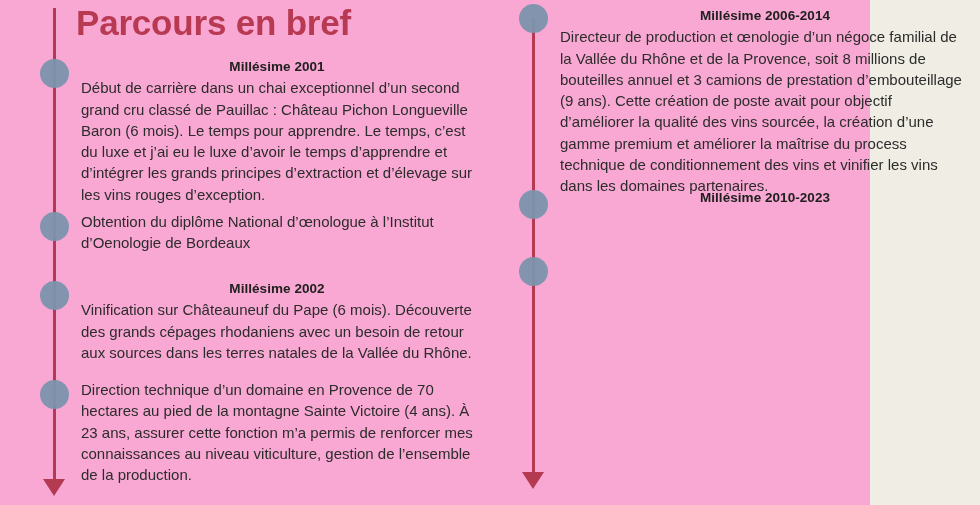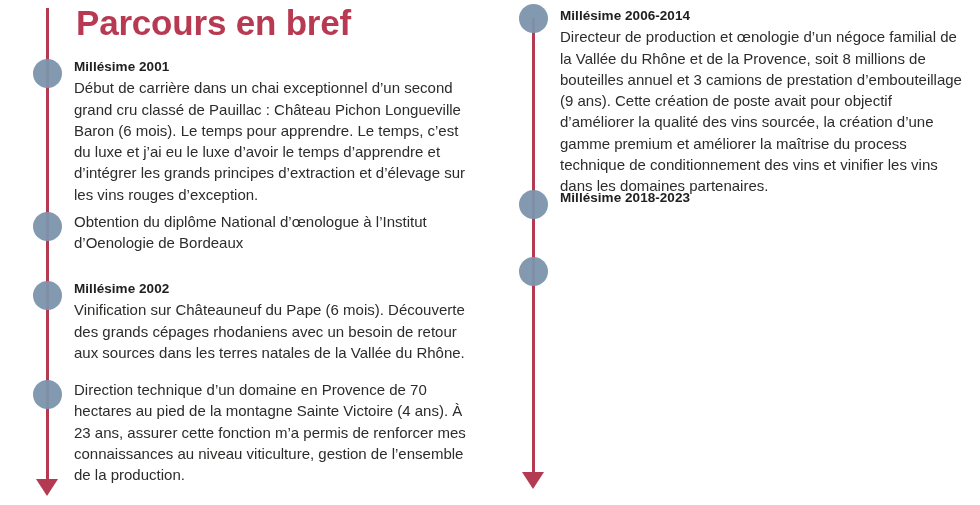--- a/index.html
+++ b/index.html
@@ -9,23 +9,23 @@
   body {
     width: 980px;
     height: 505px;
     background: #EFEDE4;
     font-family: "Liberation Sans", sans-serif;
     color: #2A2A2A;
     overflow: hidden;
   }
   .page {
     position: relative;
-    width: 980px;
+    width: 870px;
     height: 505px;
-    background: #ffffff;
+    background: #f9a8d4;
   }
 
   
   .title {
     position: absolute;
     left: 76px;
     top: 2px;
     font-size: 35px;
     font-weight: bold;
     letter-spacing: -0.2px;
@@ -33,21 +33,21 @@
     line-height: 1.2;
     white-space: nowrap;
   }
 
   
   .column {
     position: absolute;
     top: 0;
     height: 505px;
   }
-  .column.left  { left: 0px;   width: 500px; }
+  .column.left  { left: 7px;   width: 500px; }
   .column.right { left: 486px; width: 494px; }
 
   
   .rail {
     position: absolute;
     width: 3px;
     background: #B33A51;
   }
   .column.left  .rail { left: 46px; top: 8px;  height: 473px; }
   .column.right .rail { left: 46px; top: 18px; height: 456px; }
@@ -87,20 +87,21 @@
   }
   .column.right .entry-body { left: 74px; }
 
   .entry-heading {
     font-size: 13.5px;
     font-weight: bold;
     color: #20201F;
     line-height: 1.35;
     margin: 0 0 1px 0;
     letter-spacing: 0.05px;
+    text-align: center;
   }
   .entry-text {
     font-size: 15px;
     font-weight: normal;
     color: #2C2C2B;
     line-height: 1.42;
     margin: 0;
     white-space: pre-line;
   }
   .column.left  .entry-body { width: 392px; }
@@ -153,21 +154,21 @@
         <div class="entry" style="top: 7px;">
           <div class="dot" style="top: -3px;"></div>
           <div class="entry-body">
             <div class="entry-heading">Millésime 2006-2014</div>
             <div class="entry-text">Directeur de production et œnologie d’un négoce familial de la Vallée du Rhône et de la Provence, soit 8 millions de bouteilles annuel et 3 camions de prestation d’embouteillage (9 ans). Cette création de poste avait pour objectif d’améliorer la qualité des vins sourcée, la création d’une gamme premium et améliorer la maîtrise du process technique de conditionnement des vins et vinifier les vins dans les domaines partenaires.</div>
           </div>
         </div>
         <div class="entry" style="top: 189px;">
           <div class="dot" style="top: 1px;"></div>
           <div class="entry-body">
-            <div class="entry-heading">Millésime 2018-2023</div>
+            <div class="entry-heading">Millésime 2010-2023</div>
           </div>
         </div>
         <div class="entry" style="top: 256px;">
           <div class="dot" style="top: 1px;"></div>
           <div class="entry-body">
           </div>
         </div>
       </div>
   </div>
 

